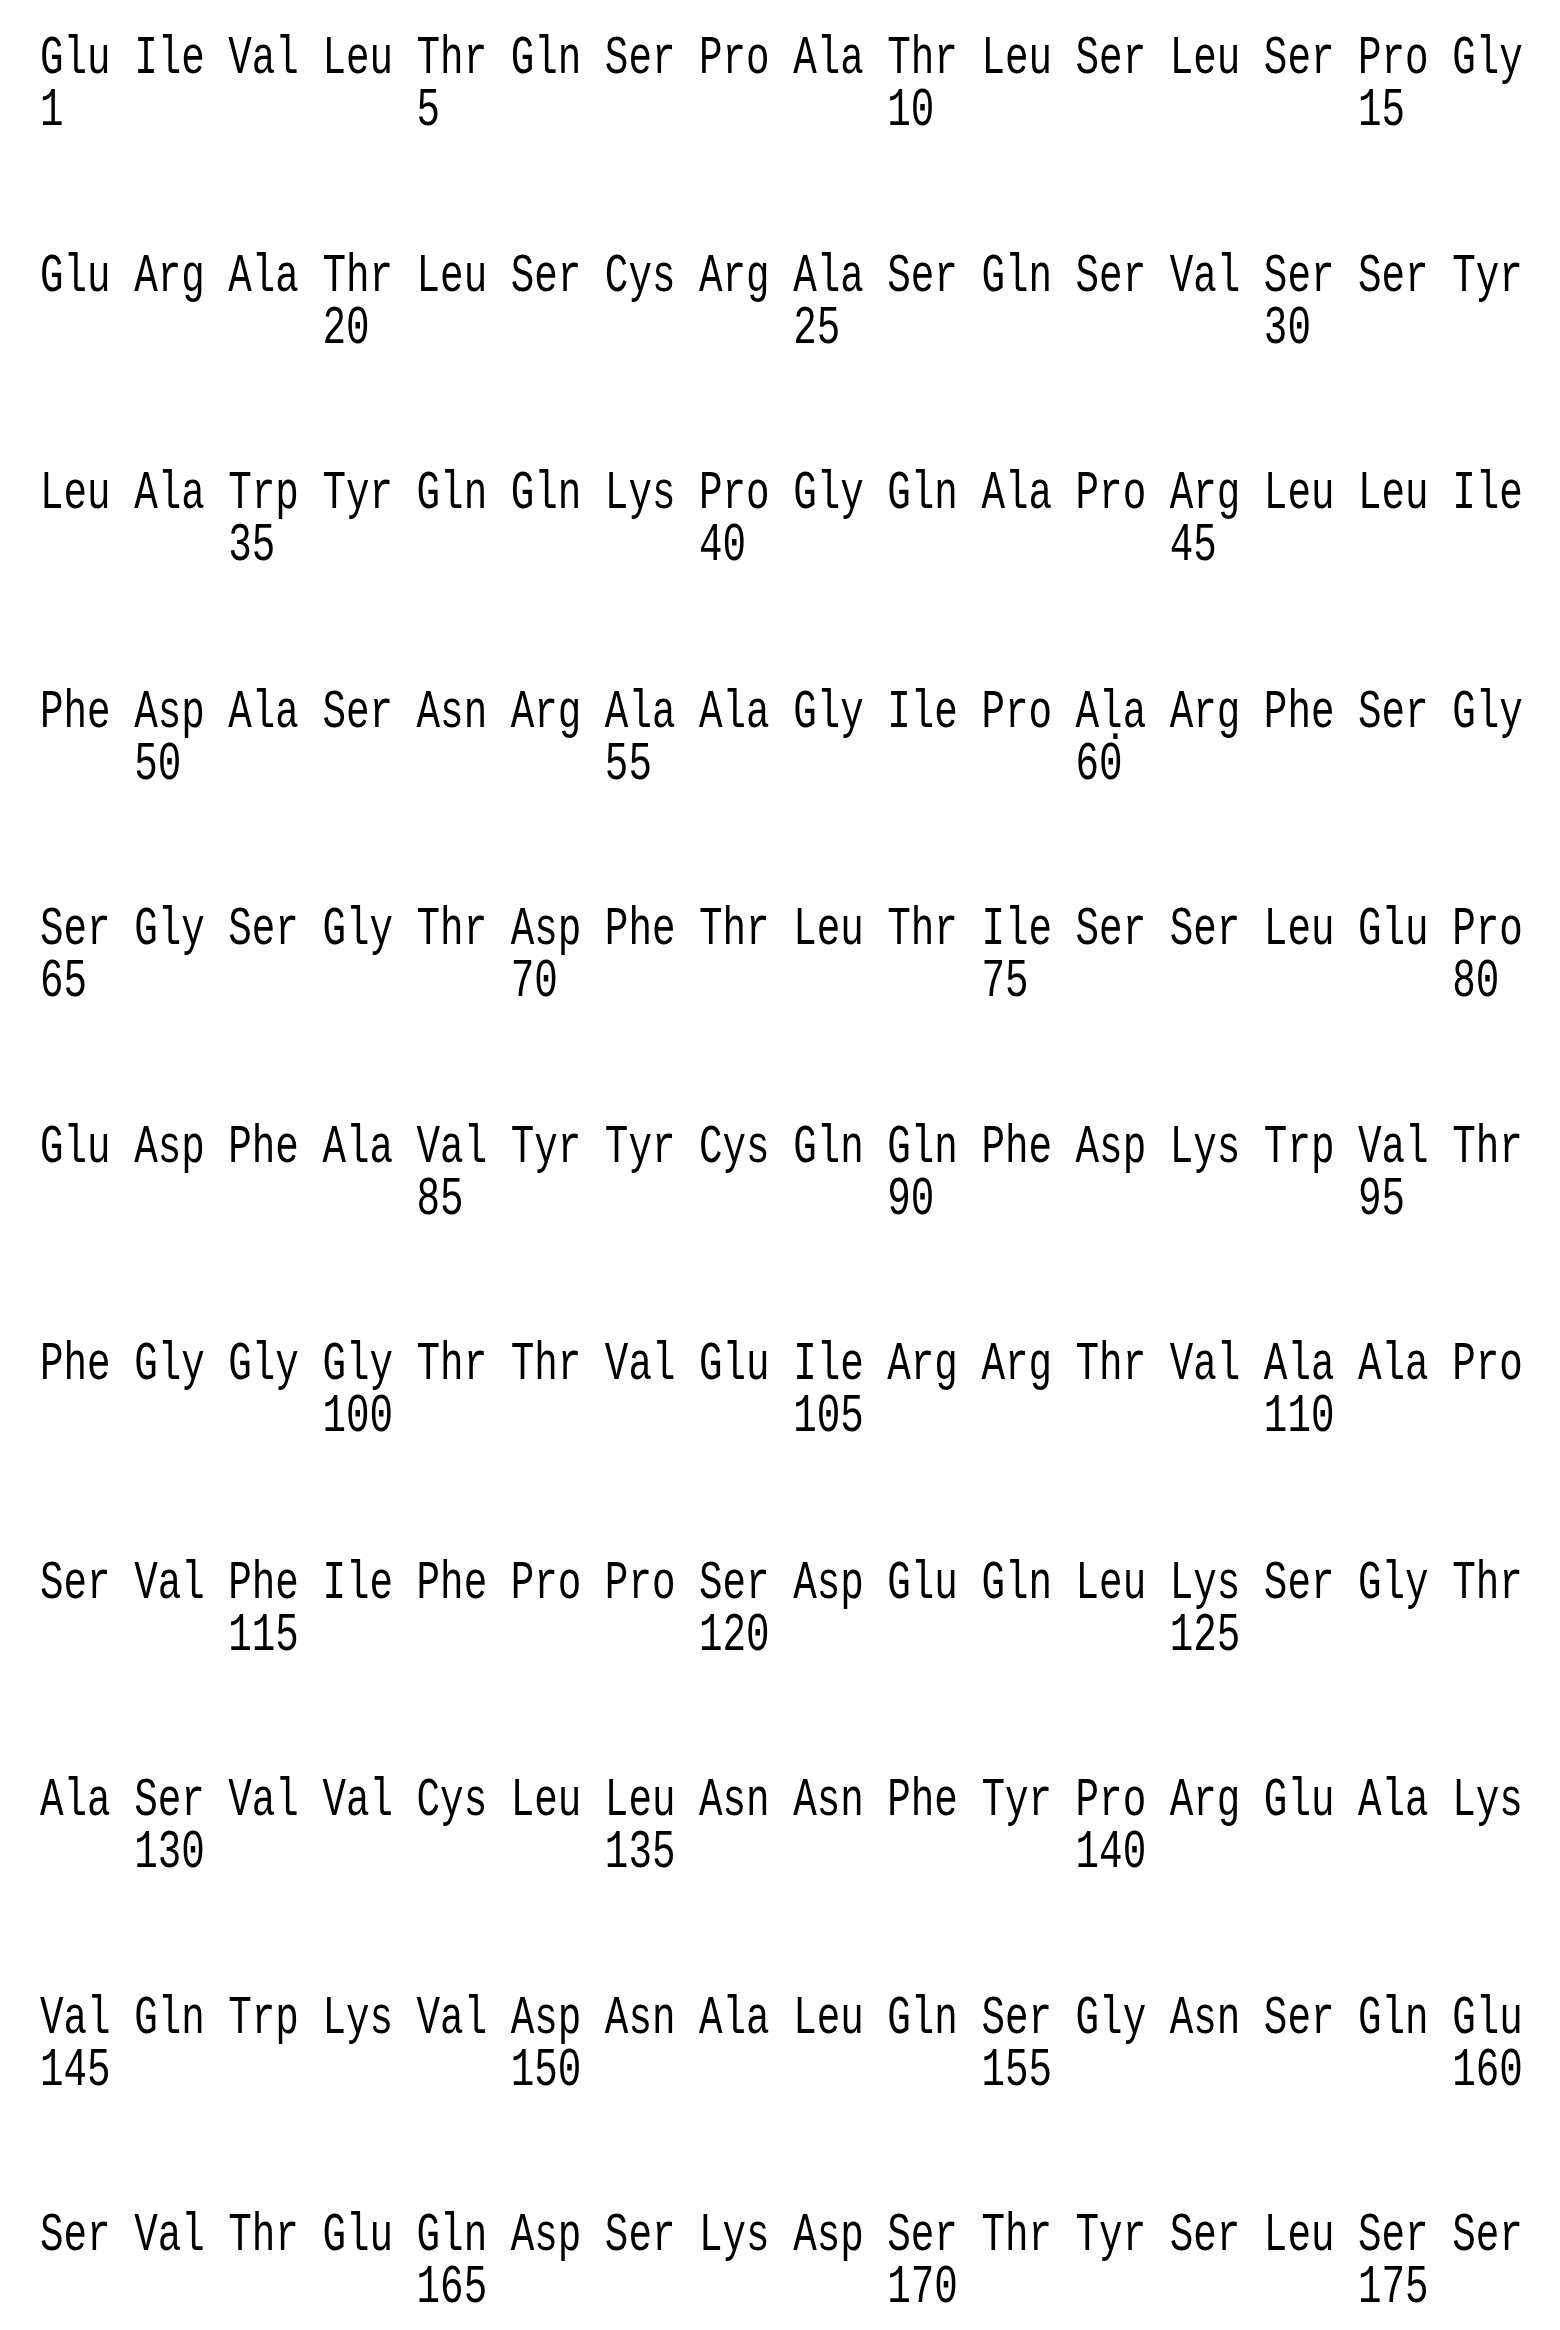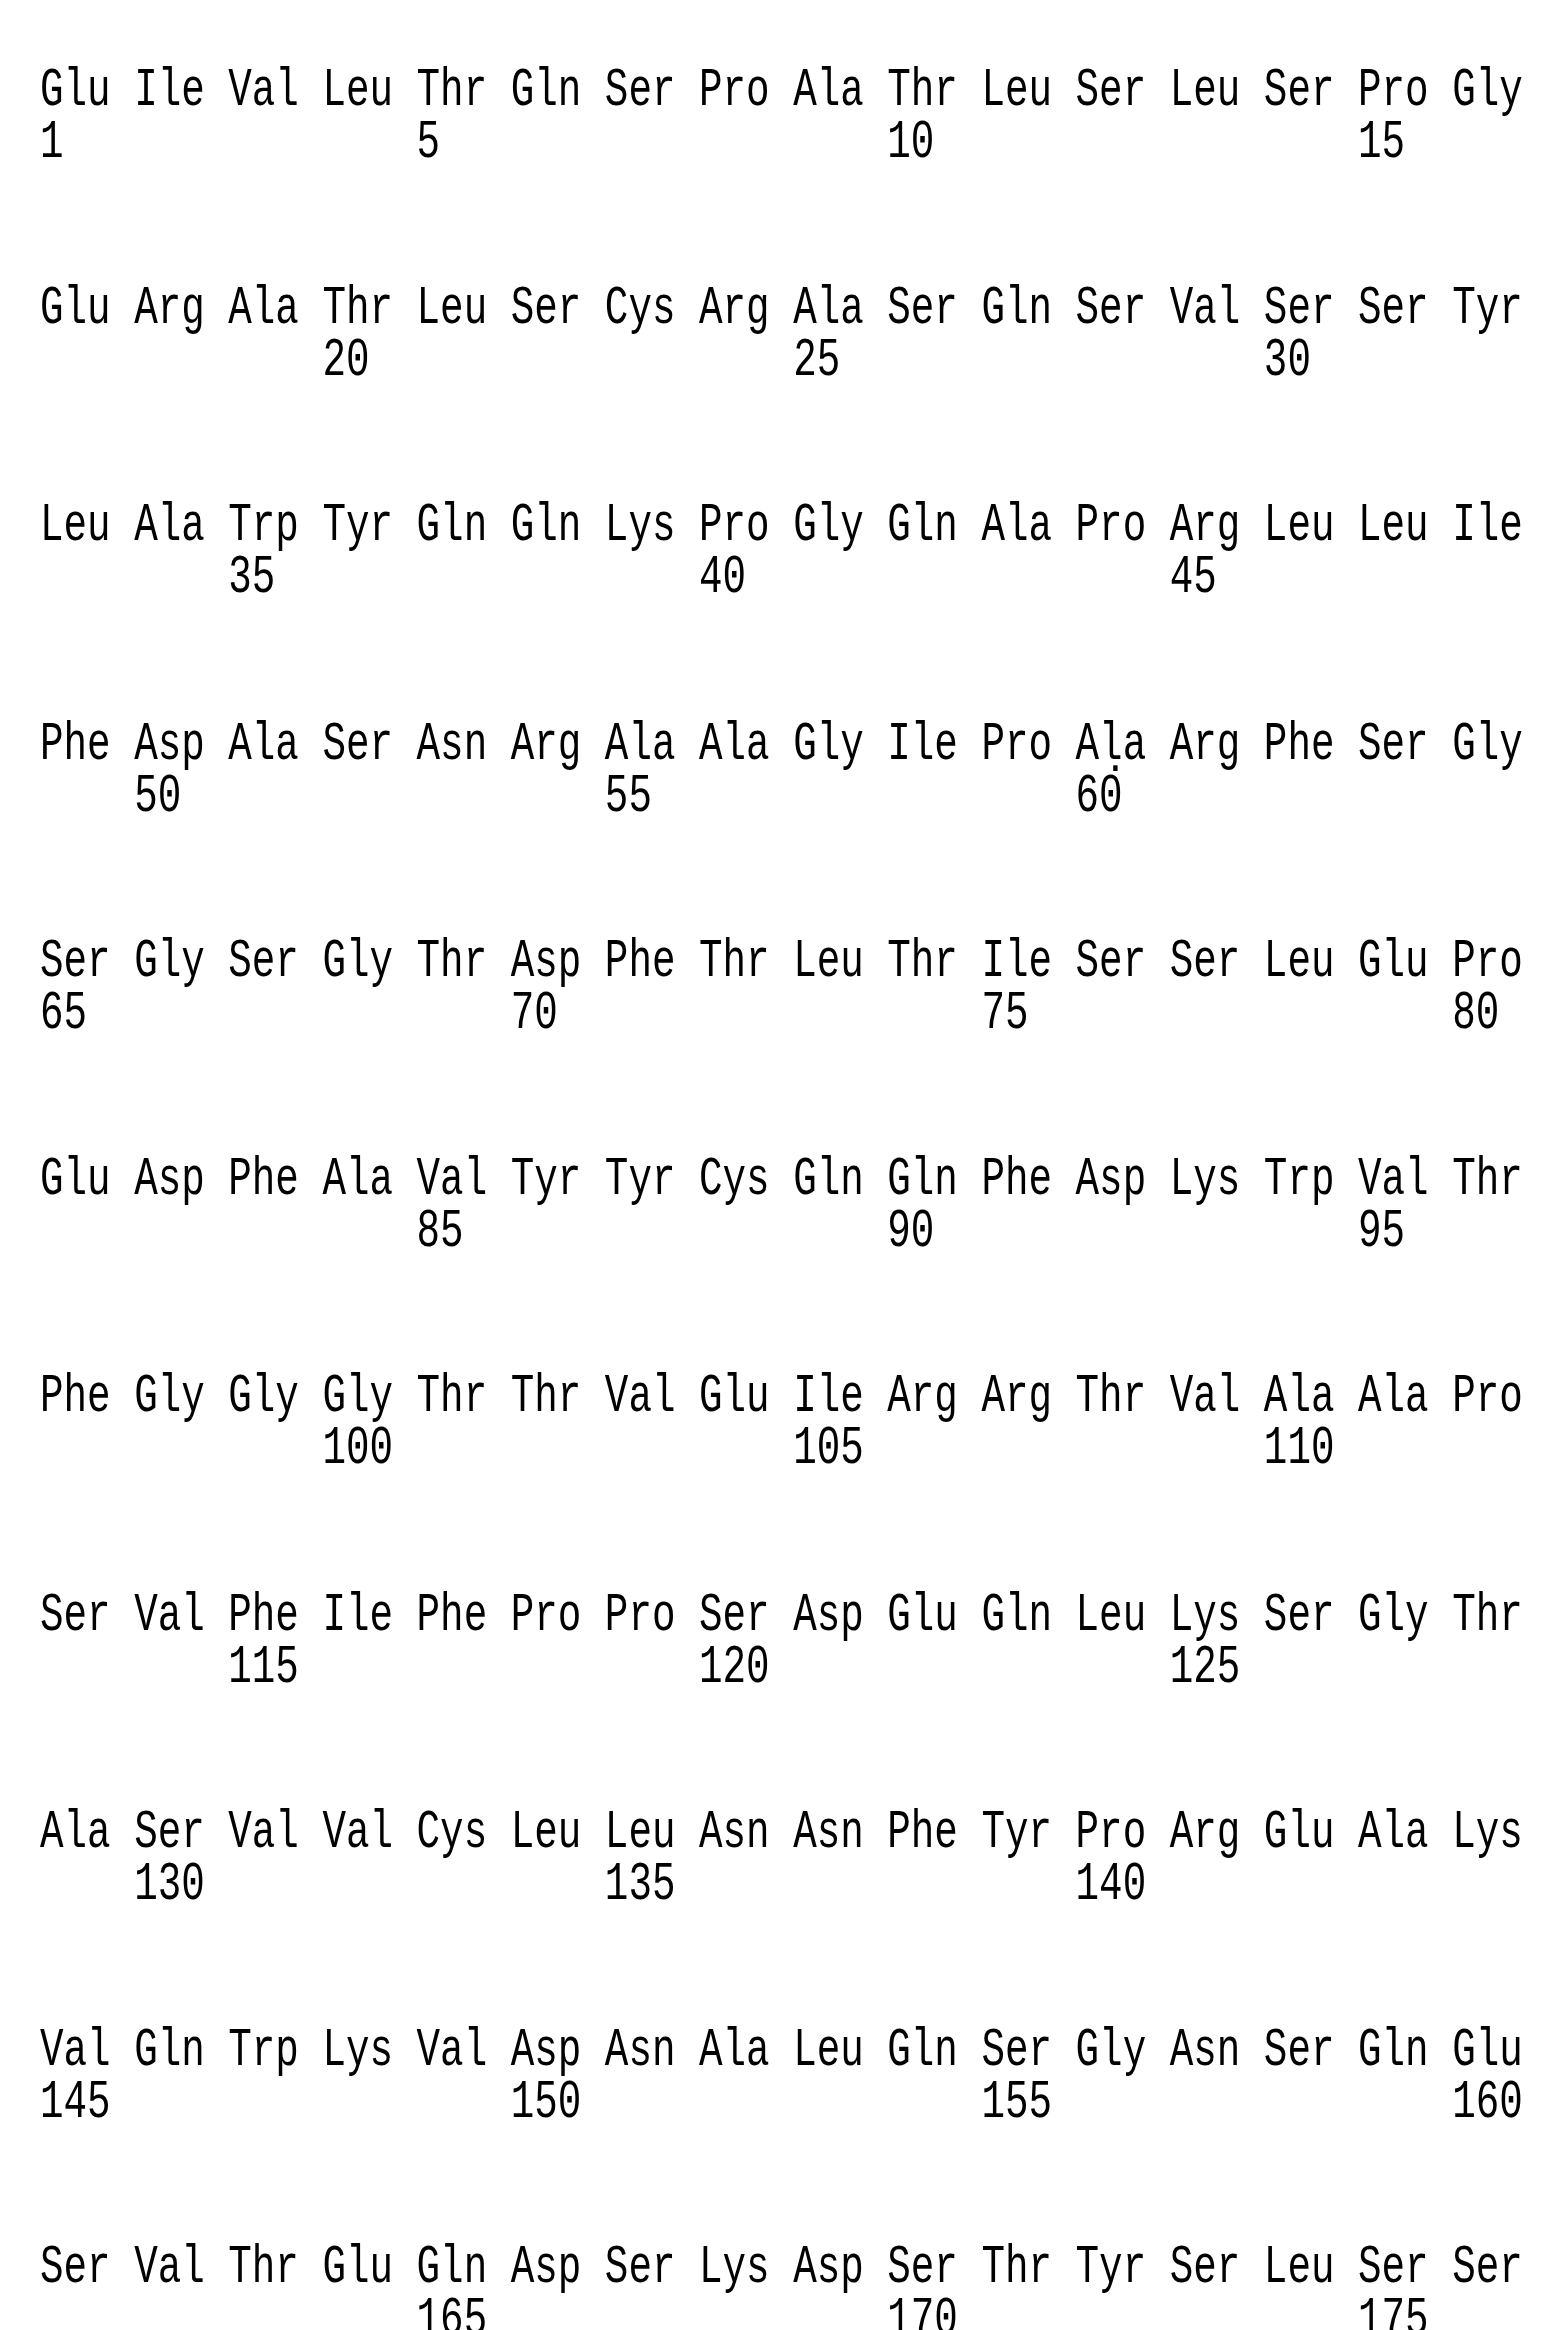--- a/index.html
+++ b/index.html
@@ -11,21 +11,20 @@
     width: 1561px;
     height: 2330px;
     overflow: hidden;
     font-family: "Liberation Mono", monospace;
   }
   .page {
     position: relative;
     width: 1561px;
     height: 1672px;
     background: #ffffff;
-    margin-top: 32px;
   }
   .seq-row {
     position: absolute;
     left: 40px;
   }
   pre.seq-line, pre.num-line {
     margin: 0;
     padding: 0;
     font-family: "Liberation Mono", monospace;
     font-size: 53px;

